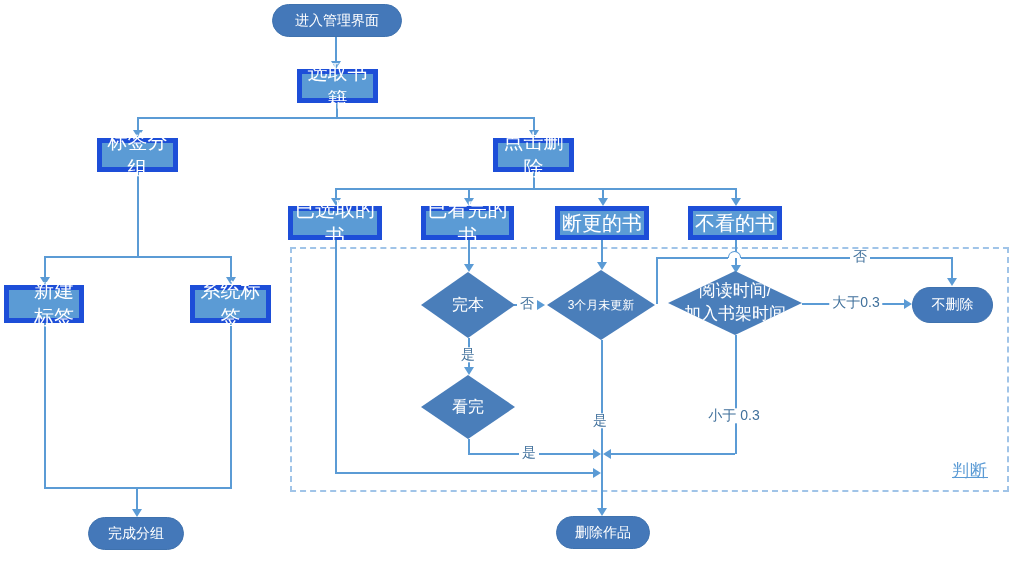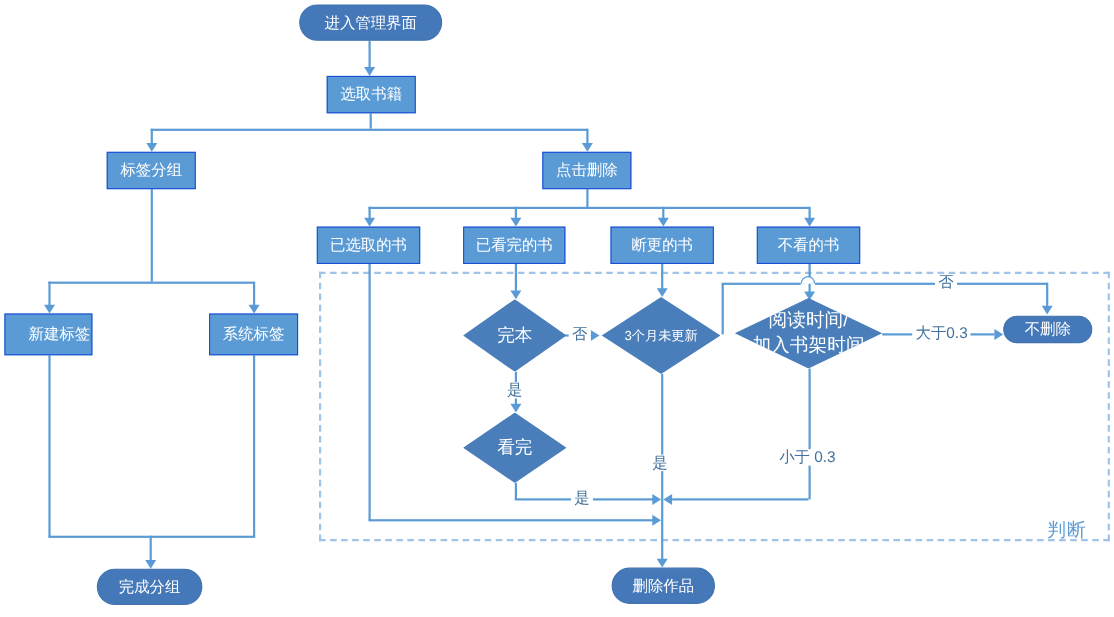--- a/index.html
+++ b/index.html
@@ -1,20 +1,20 @@
 <!DOCTYPE html>
 <html><head>
 <meta charset="utf-8">
 <style>
   html,body{margin:0;padding:0;background:#fff;}
   .canvas{position:relative;width:1013px;height:561px;background:#fff;overflow:hidden;
           font-family:"Liberation Sans","DejaVu Sans",sans-serif;}
   .node{position:absolute;display:flex;align-items:center;justify-content:center;
         color:#fff;text-align:center;box-sizing:border-box;}
-  .process{background:#5b9bd5;border:1px solid #1d4ed8;font-size:14px;}
+  .process{background:#5b9bd5;border:5px solid #1d4ed8;font-size:20px;}
   .terminator{background:#4478b9;border:1px solid #3f72ae;border-radius:17px;font-size:14px;}
   .diamond{background:#4a7eba;clip-path:polygon(50% 0,100% 50%,50% 100%,0 50%);font-size:16px;}
   .diamond.small{font-size:12px;}
   .diamond.two-line{font-size:17px;line-height:1.35;}
   .line{position:absolute;background:#5b9bd5;}
   .h{height:1.5px;} .v{width:1.5px;}
   .ah{position:absolute;width:0;height:0;}
   .ah-d{border-left:5px solid transparent;border-right:5px solid transparent;border-top:8px solid #5b9bd5;}
   .ah-r{border-top:5px solid transparent;border-bottom:5px solid transparent;border-left:8px solid #5b9bd5;}
   .ah-l{border-top:5px solid transparent;border-bottom:5px solid transparent;border-right:8px solid #5b9bd5;}
@@ -24,21 +24,21 @@
   .region-label{position:absolute;color:#5b9bd5;font-size:17px;letter-spacing:1px;}
   .hop{position:absolute;width:13px;height:7px;border:1.5px solid #5b9bd5;border-bottom:none;
        border-radius:7px 7px 0 0;box-sizing:border-box;background:#fff;}
 </style>
 </head>
 <body>
 
 <div class="canvas">
 
   <div class="region" style="left:290px;top:247px;width:719px;height:245px;"></div>
-  <div class="region-label" style="left:952px;top:470px;">判断</div>
+  <div class="region-label" style="left:952px;top:459px;text-decoration:underline;">判断</div>
 
   <div class="line v" style="left:335px;top:37px;height:26px;"></div>
   <div class="ah ah-d" style="left:331px;top:61px;"></div>
 
   <div class="line v" style="left:336px;top:103px;height:14px;"></div>
   <div class="line h" style="left:137px;top:117px;width:397px;"></div>
   <div class="line v" style="left:137px;top:117px;height:14px;"></div>
   <div class="ah ah-d" style="left:133px;top:130px;"></div>
   <div class="line v" style="left:533px;top:117px;height:14px;"></div>
   <div class="ah ah-d" style="left:529px;top:130px;"></div>
@@ -126,18 +126,18 @@
   <div class="node process" style="left:4px;top:285px;width:80px;height:38px;padding-left:20px;">新建标签</div>
   <div class="node process" style="left:190px;top:285px;width:81px;height:38px;">系统标签</div>
   <div class="node diamond" style="left:421px;top:272px;width:94px;height:66px;">完本</div>
   <div class="node diamond small" style="left:547px;top:270px;width:108px;height:70px;">3个月未更新</div>
   <div class="node diamond two-line" style="left:668px;top:271px;width:134px;height:64px;">
     <div>
       <div>阅读时间/</div>
       <div>加入书架时间</div>
     </div>
   </div>
-  <div class="node terminator" style="left:912px;top:287px;width:81px;height:25px;border-radius:18px;">不删除</div>
+  <div class="node terminator" style="left:912px;top:287px;width:81px;height:36px;border-radius:18px;">不删除</div>
   <div class="node diamond" style="left:421px;top:375px;width:94px;height:64px;">看完</div>
   <div class="node terminator" style="left:88px;top:517px;width:96px;height:33px;">完成分组</div>
   <div class="node terminator" style="left:556px;top:516px;width:94px;height:33px;">删除作品</div>
 
 </div>
 
 </body></html>

